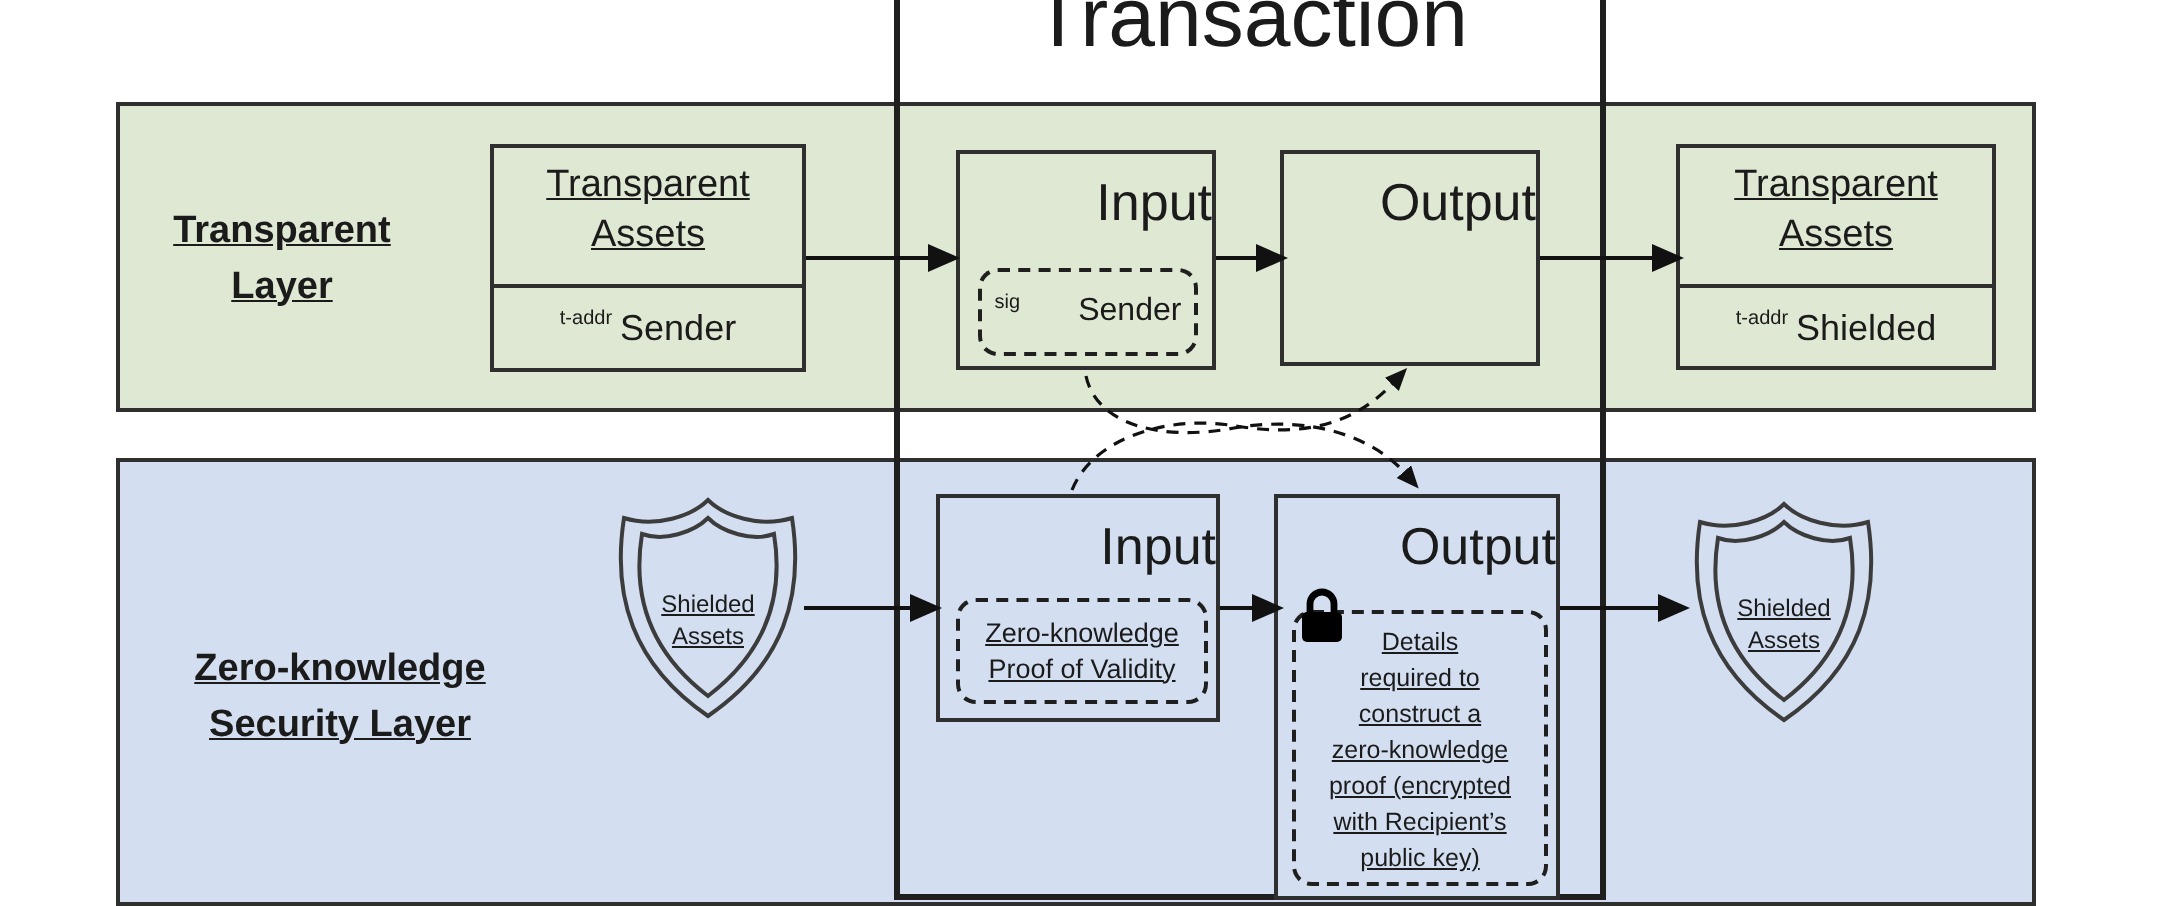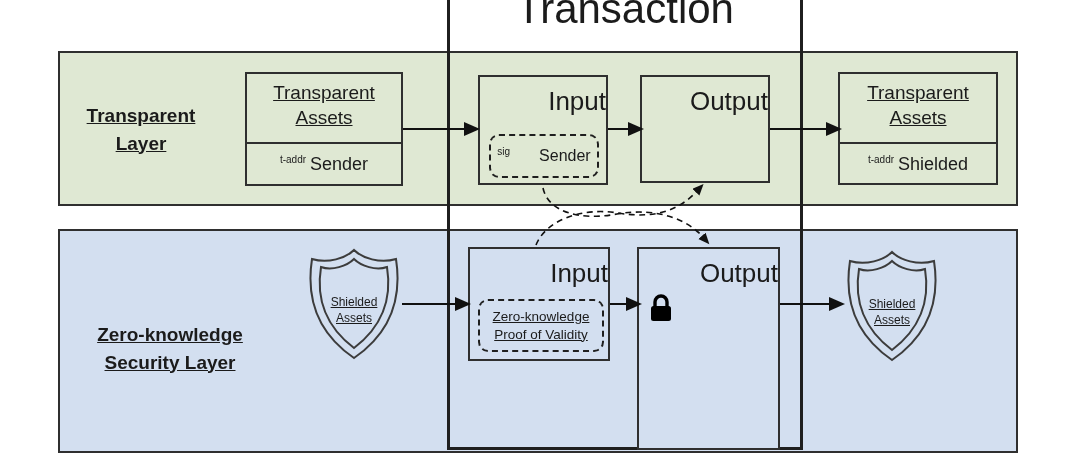--- a/index.html
+++ b/index.html
@@ -108,20 +108,29 @@
 Proof of Validity</div>
     </div>
   </div>
 
   <div class="box blue-fill" style="left:637px;top:247px;width:143px;height:203px;">
     <div class="io-title">Output</div>
     <svg class="lock" viewBox="0 0 24 30">
       <path d="M6 14 V9 a6 6 0 0 1 12 0 v5" fill="none" stroke="#000000" stroke-width="3.4"></path>
       <rect x="2" y="13" width="20" height="15" rx="2.5" fill="#000000"></rect>
     </svg>
+    <div class="dashed-box" style="left:7px;top:56px;width:128px;height:138px;">
+      <div class="detail-note preline">Details
+required to
+construct a
+zero-knowledge
+proof (encrypted
+with Recipient’s
+public key)</div>
+    </div>
   </div>
 
   <div class="shield-wrap" style="left:840px;top:248px;">
     <svg width="104" height="116" viewBox="0 0 104 116">
       <path d="M52 4 C44 12 26 18 10 13 C4 52 14 86 52 112 C90 86 100 52 94 13 C78 18 60 12 52 4 Z" fill="none" stroke="#3c3c3c" stroke-width="2"></path>
       <path d="M52 13 C45 20 30 25 19 21 C14 52 23 80 52 102 C81 80 90 52 85 21 C74 25 59 20 52 13 Z" fill="none" stroke="#3c3c3c" stroke-width="2"></path>
     </svg>
     <div class="shield-label preline">Shielded
 Assets</div>
   </div>

